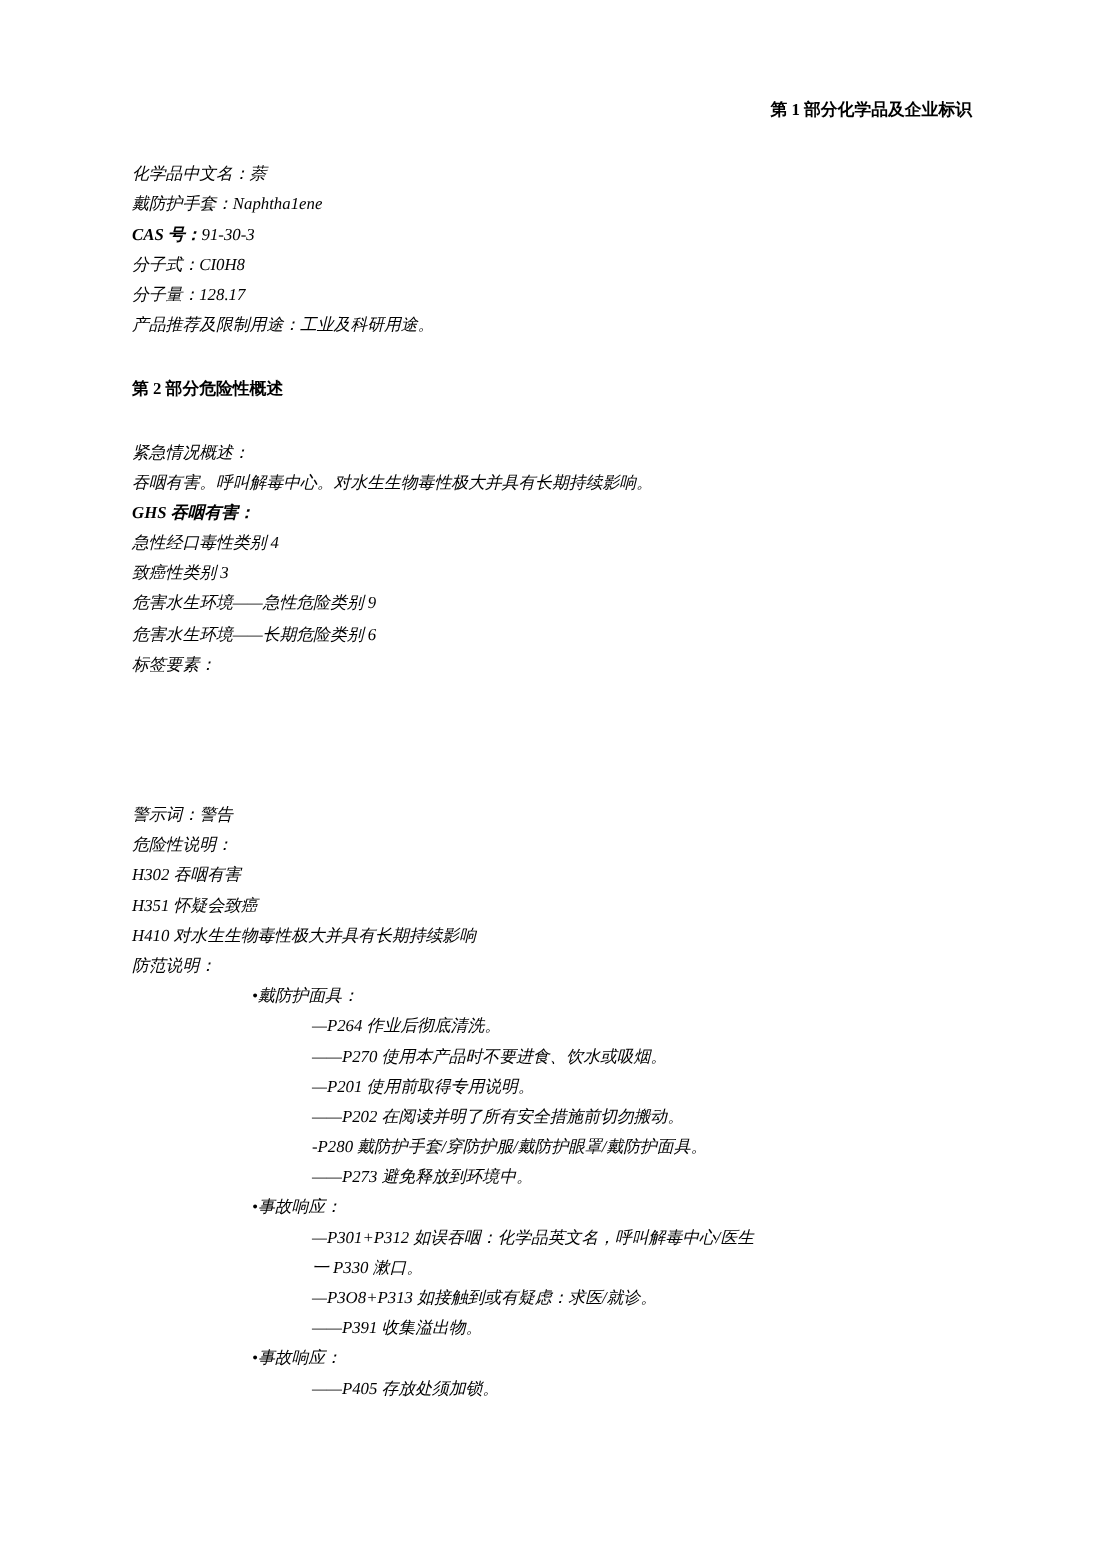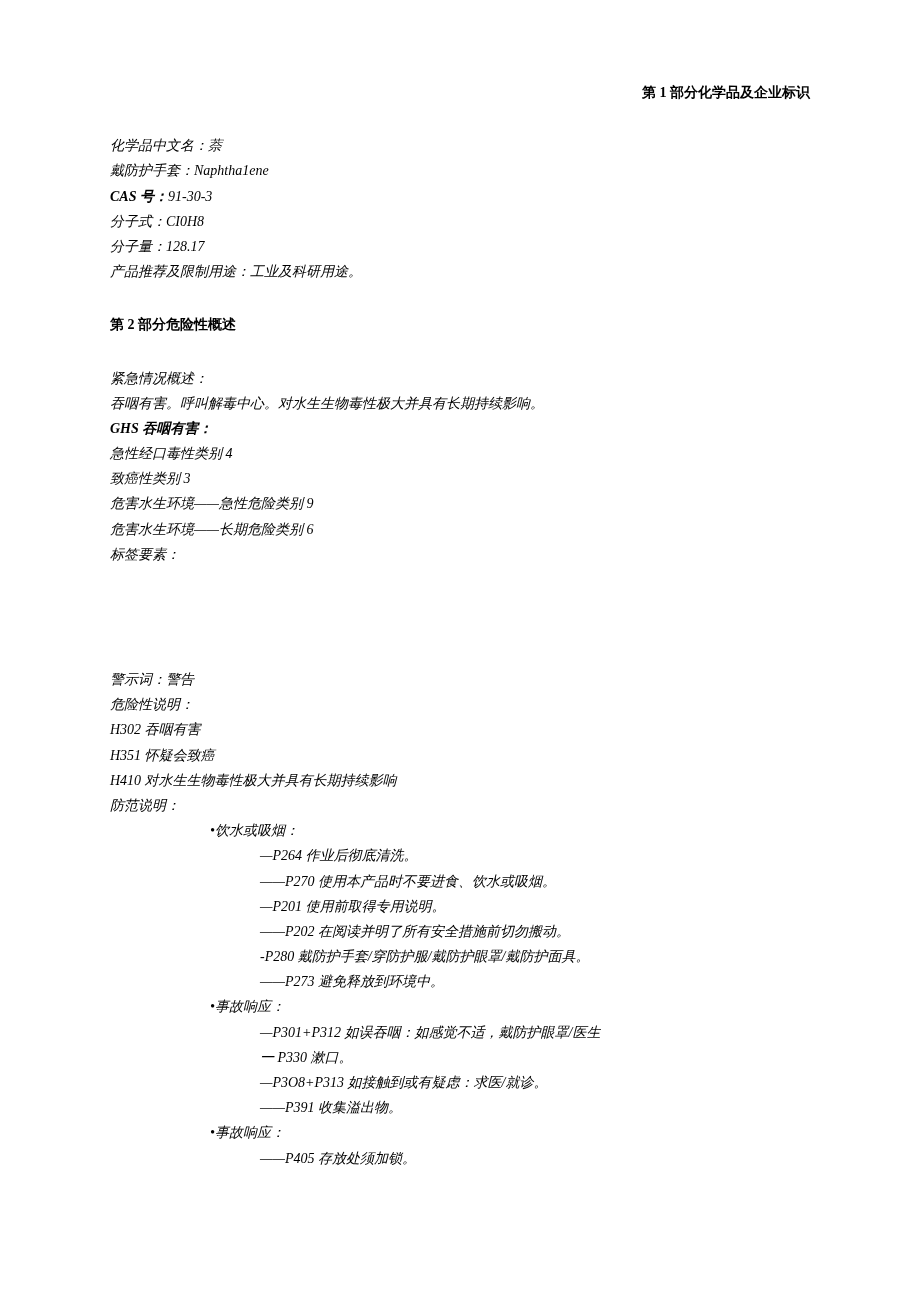--- a/index.html
+++ b/index.html
@@ -90,28 +90,28 @@
   <span>警示词：</span><span>警告</span>
 </div>
 
 <div class="line">危险性说明：</div>
 <div class="line">H302 吞咽有害</div>
 <div class="line">H351 怀疑会致癌</div>
 <div class="line">H410 对水生生物毒性极大并具有长期持续影响</div>
 
 <div class="line">防范说明：</div>
 
-<div class="line indent-1">•饮水或吸烟：</div>
+<div class="line indent-1">•戴防护面具：</div>
 <div class="line indent-2">—P264 作业后彻底清洗。</div>
 <div class="line indent-2">——P270 使用本产品时不要进食、饮水或吸烟。</div>
 <div class="line indent-2">—P201 使用前取得专用说明。</div>
 <div class="line indent-2">——P202 在阅读并明了所有安全措施前切勿搬动。</div>
 <div class="line indent-2">-P280 戴防护手套/穿防护服/戴防护眼罩/戴防护面具。</div>
 <div class="line indent-2">——P273 避免释放到环境中。</div>
 
 <div class="line indent-1">•事故响应：</div>
-<div class="line indent-2">—P301+P312 如误吞咽：如感觉不适，戴防护眼罩/医生</div>
+<div class="line indent-2">—P301+P312 如误吞咽：化学品英文名，呼叫解毒中心/医生</div>
 <div class="line indent-2">一 P330 漱口。</div>
 <div class="line indent-2">—P3O8+P313 如接触到或有疑虑：求医/就诊。</div>
 <div class="line indent-2">——P391 收集溢出物。</div>
 
 <div class="line indent-1">•事故响应：</div>
 <div class="line indent-2">——P405 存放处须加锁。</div>
 
 </body></html>

